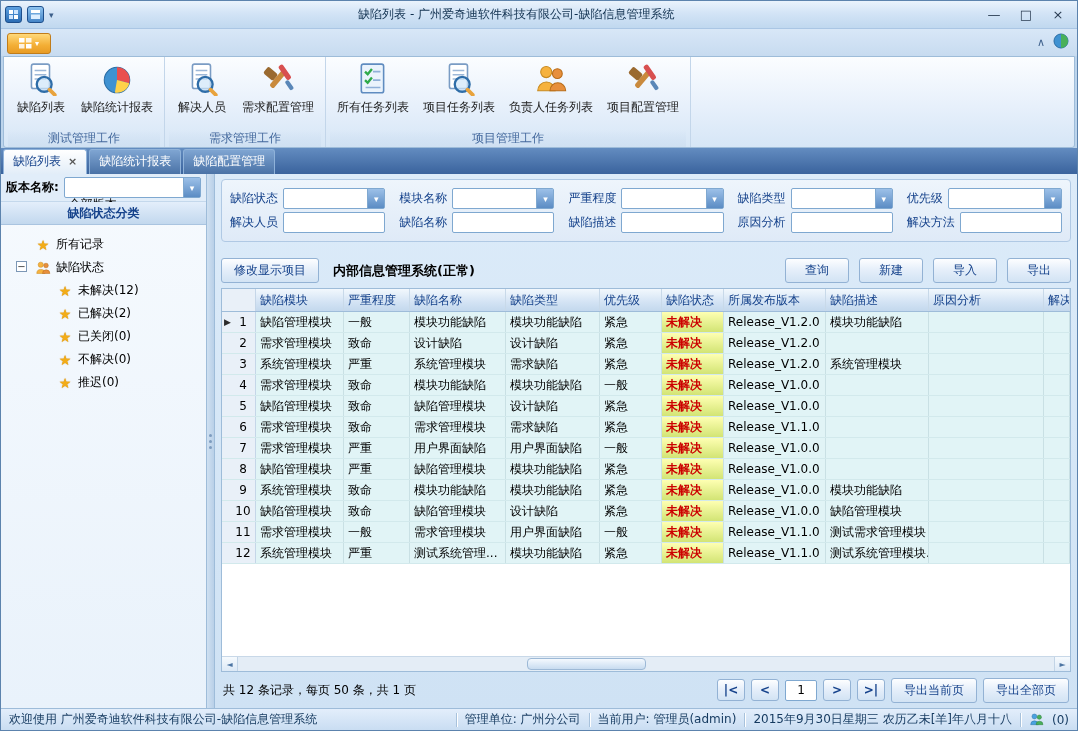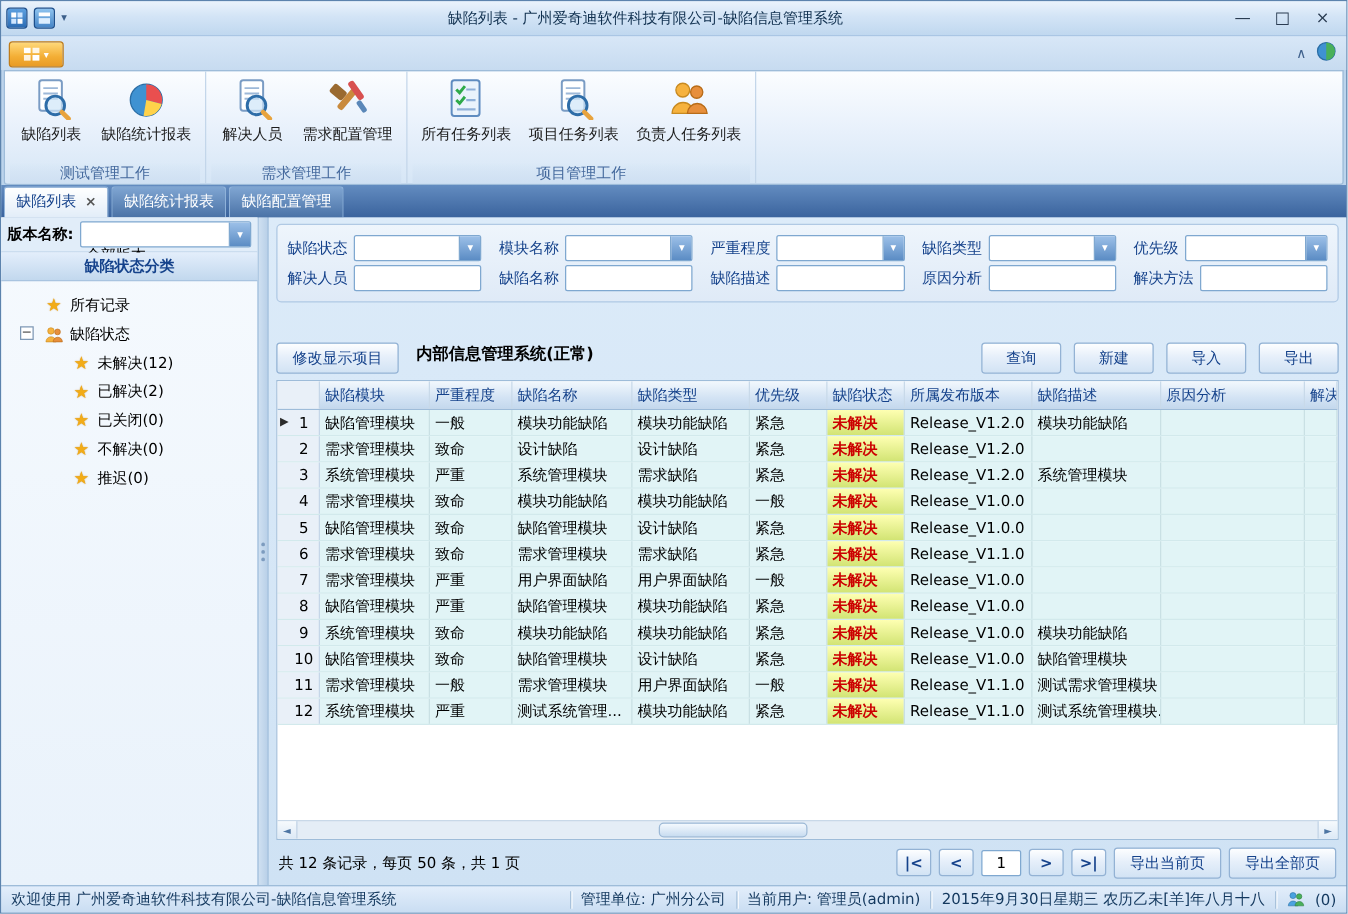--- a/index.html
+++ b/index.html
@@ -98,21 +98,21 @@
   .filterbox { flex:none; border:1px solid #b0c9e4; border-radius:4px; padding:5px 8px;
     background:linear-gradient(#eef5fc,#dfeaf7); }
   .filter-row { display:flex; gap:14px; margin:3px 0; }
   .filter-field { flex:1; display:flex; align-items:center; gap:5px; min-width:0; }
   .filter-label { color:#15428b; white-space:nowrap; }
   .filter-field .combo { height:21px; }
   .filter-input { flex:1; height:21px; border:1px solid #7fa8d0; border-radius:2px;
     background:#fff; padding:0 4px; font:inherit; min-width:0; }
 
   
-  .gridtoolbar { flex:none; margin-top:32px; display:flex; align-items:flex-start; gap:10px; }
+  .gridtoolbar { flex:none; margin-top:16px; display:flex; align-items:center; gap:10px; }
   .btn { padding:3px 12px; border:1px solid #93b2d4; border-radius:3px; color:#15428b;
     background:linear-gradient(#fdfeff,#e6effa 45%,#d2e3f4); white-space:nowrap; }
   .system-title { font-weight:bold; font-size:13px; color:#000; margin-left:4px; }
   .toolbar-spacer { flex:1; }
   .btn.action { min-width:64px; text-align:center; }
 
   
   .grid { flex:1; min-height:0; margin-top:5px; border:1px solid #9ebcd9; background:#fff;
     display:flex; flex-direction:column; overflow:hidden; }
   .grid-header { flex:none; display:flex; height:23px;
@@ -300,20 +300,31 @@
             <span class="ribbon-icon">
               <svg viewBox="0 0 32 32">
                 <circle cx="11.5" cy="9.5" r="5.2" fill="#f6b23e" stroke="#c88a20"></circle>
                 <path d="M3.5 27 a8.2 8.2 0 0 1 16.4 0 Z" fill="#f6b23e" stroke="#c88a20"></path>
                 <circle cx="22" cy="11" r="4.6" fill="#e78f3c" stroke="#b86c18"></circle>
                 <path d="M15 27 a7.4 7.4 0 0 1 14.8 0 Z" fill="#e78f3c" stroke="#b86c18"></path>
               </svg>
             </span>
             <span class="ribbon-label">负责人任务列表</span>
           </div>
+          <div class="ribbon-item">
+            <span class="ribbon-icon">
+              <svg viewBox="0 0 32 32">
+                <rect x="13.5" y="6" width="5" height="20" rx="2" fill="#c98a3d" transform="rotate(40 16 16)"></rect>
+                <rect x="3" y="7" width="12" height="8" rx="2" fill="#9a6a30" transform="rotate(40 9 11)"></rect>
+                <rect x="20" y="2" width="5" height="16" rx="2" fill="#d85050" transform="rotate(-35 22 10)"></rect>
+                <rect x="24.7" y="16.8" width="4" height="10" rx="1.5" fill="#5a87b8" transform="rotate(-35 26.7 21.8)"></rect>
+              </svg>
+            </span>
+            <span class="ribbon-label">项目配置管理</span>
+          </div>
         </div>
         <div class="ribbon-group-label">项目管理工作</div>
       </div>
     </div>
 
   <div class="doc-tabstrip" id="doc-tabstrip">
       <div class="doc-tab active">
         <span class="doc-tab-label">缺陷列表</span>
         <span class="doc-tab-close">×</span>
       </div>

